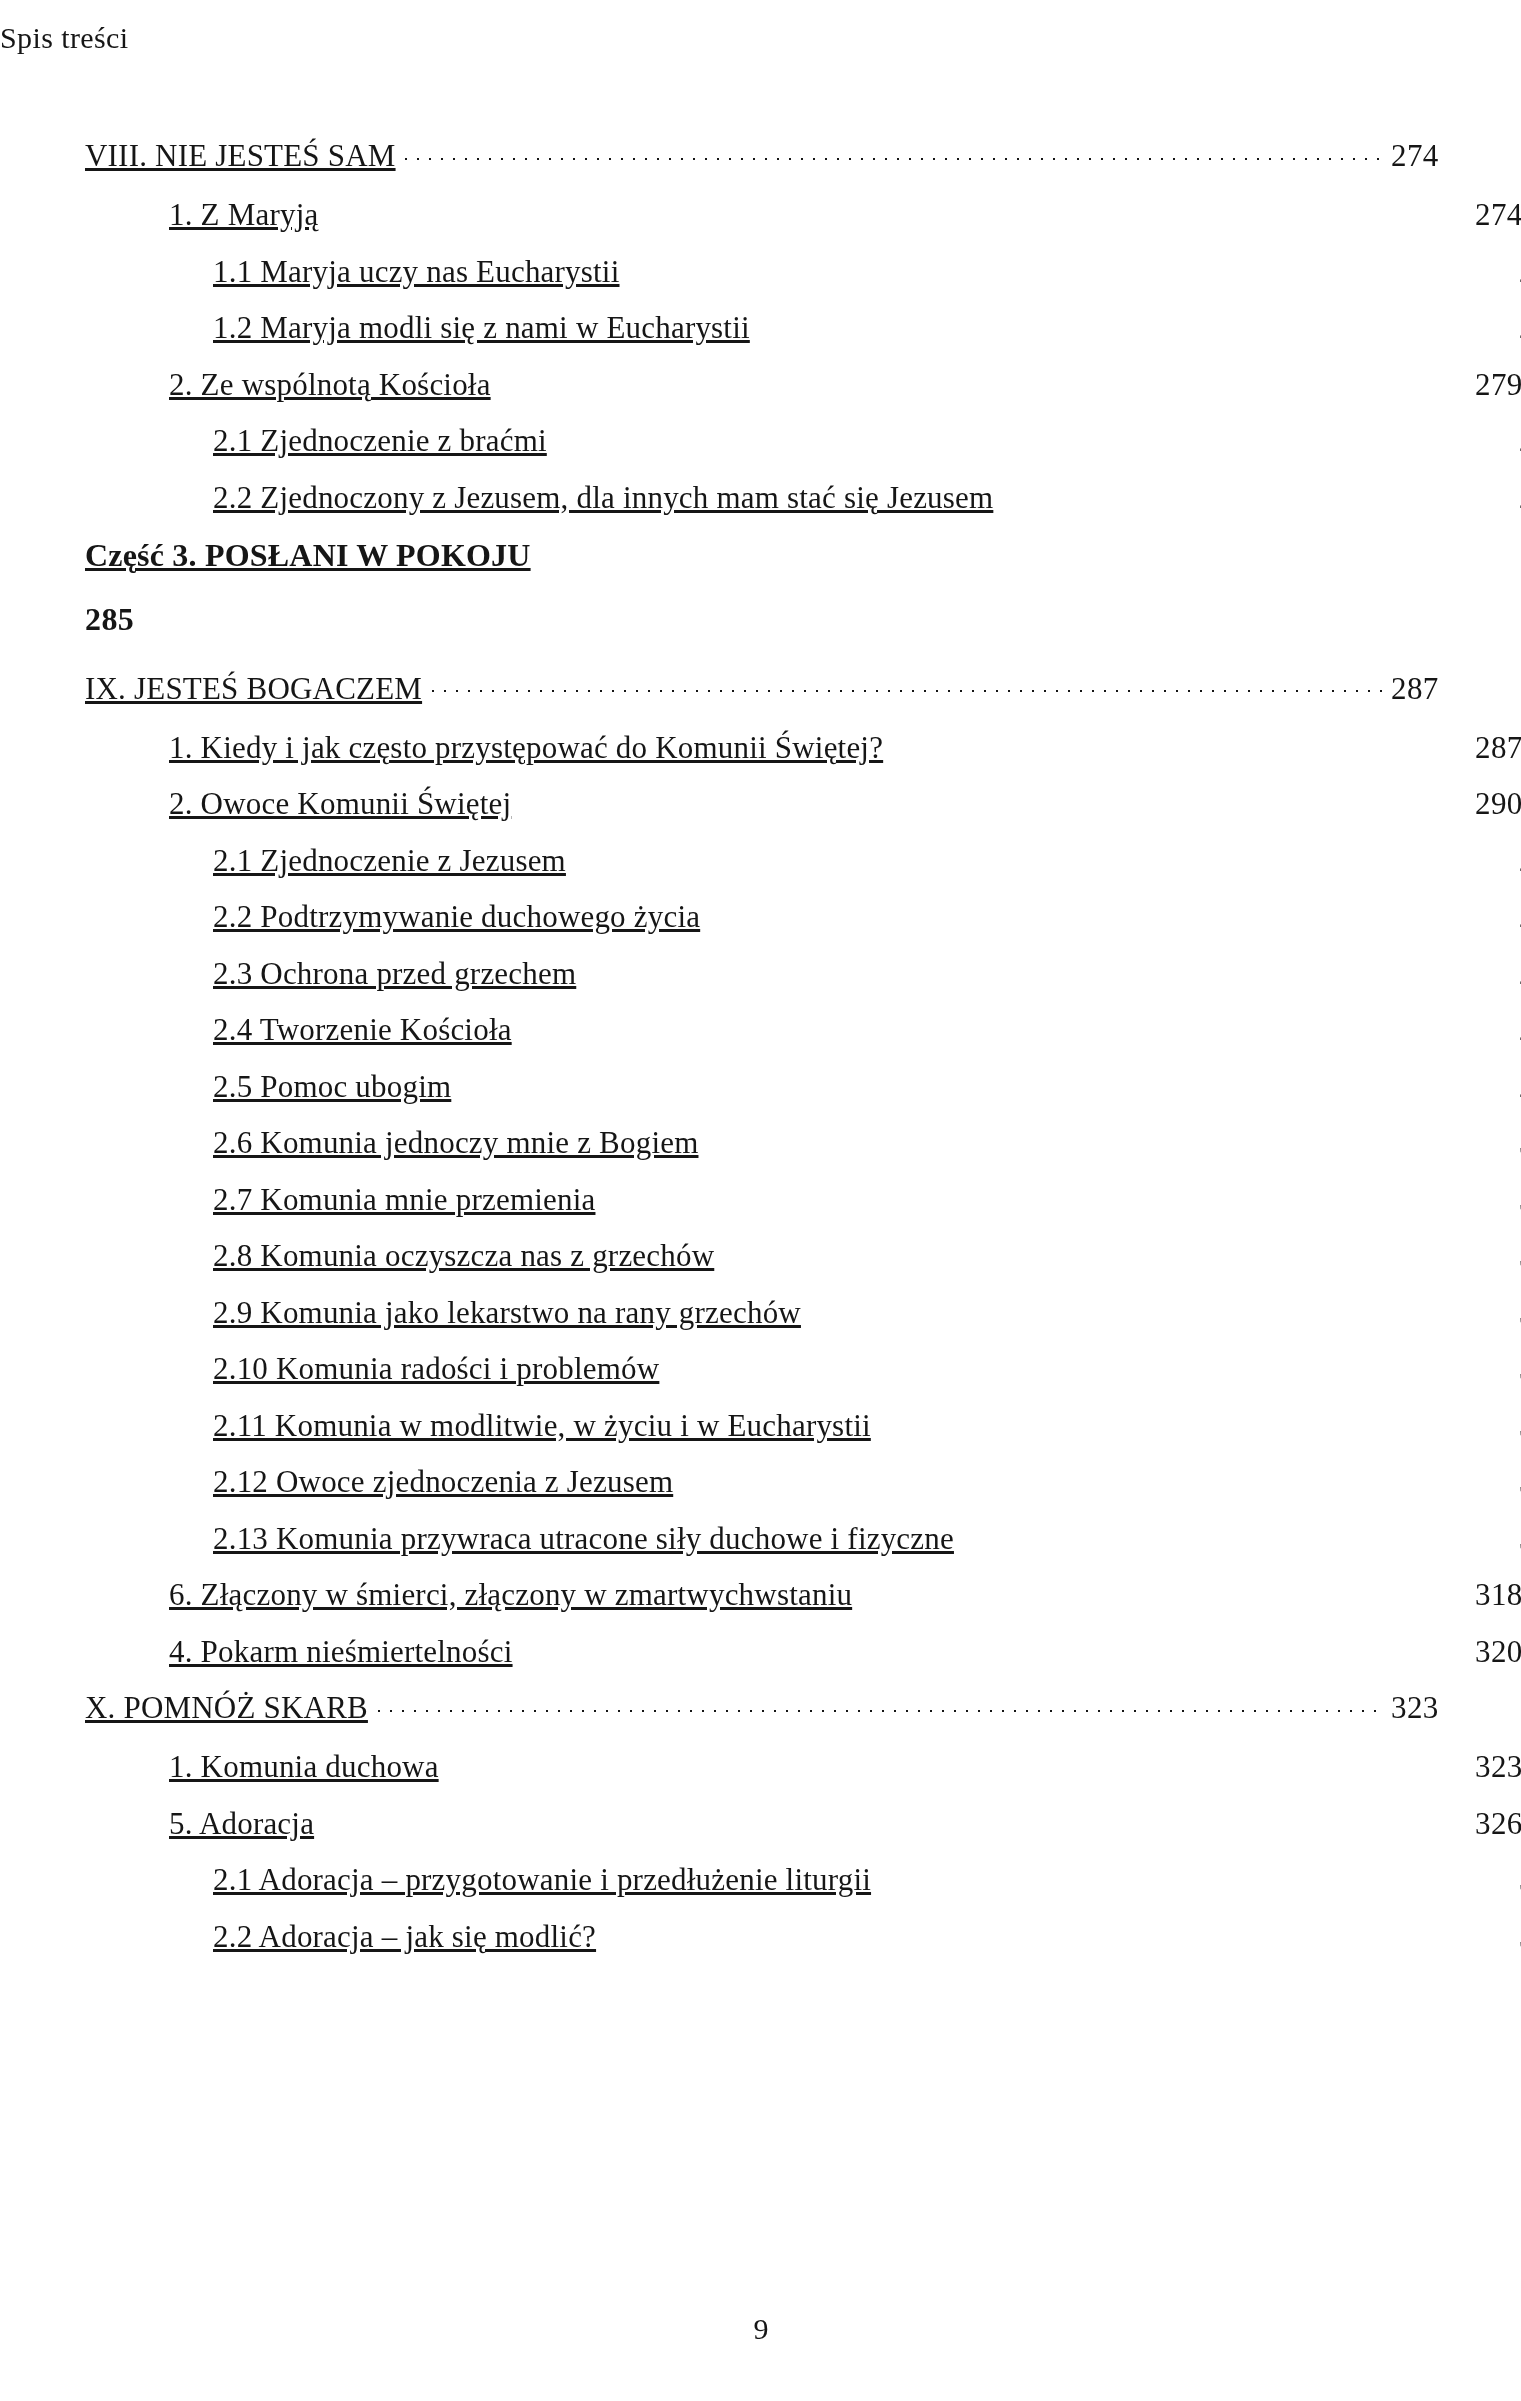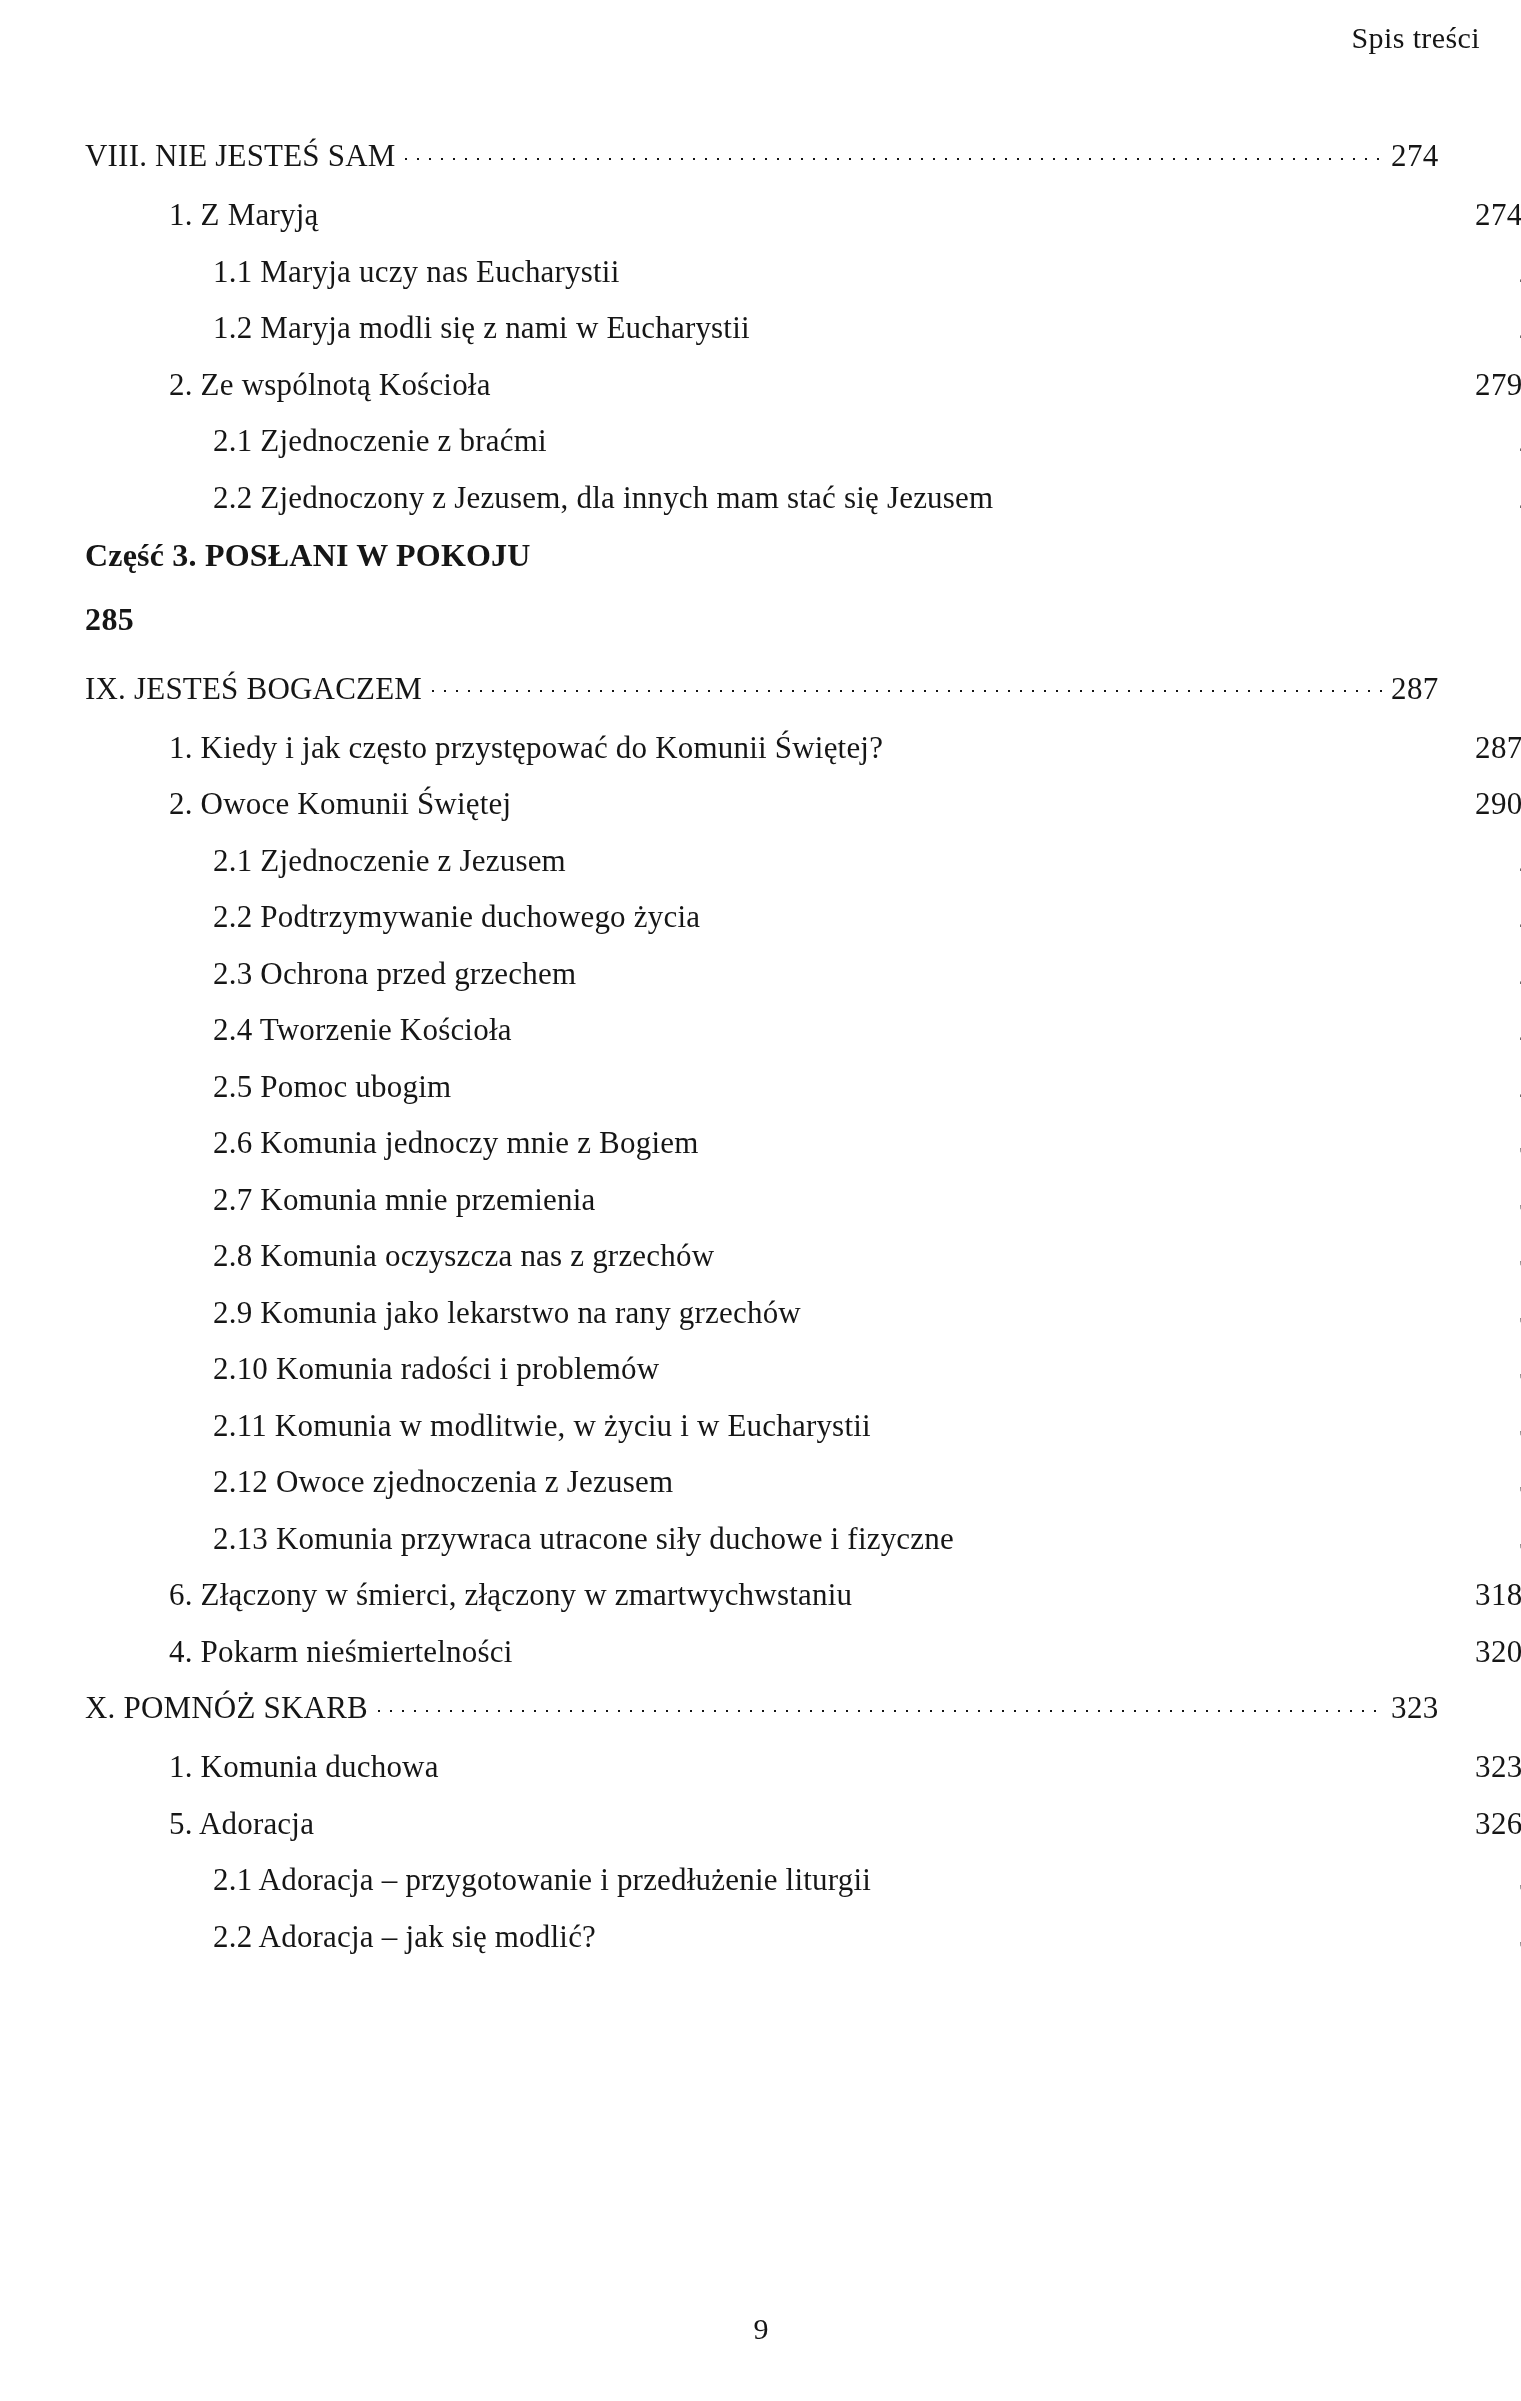--- a/index.html
+++ b/index.html
@@ -21,21 +21,21 @@
     inset: 0;
     padding: 0;
   }
 
   
   .running-head {
     position: absolute;
     top: 21px;
     left: 0;
     width: 1480px;
-    text-align: right;
+    text-align: left;
     font-size: 30px;
     letter-spacing: 0.4px;
     color: #161616;
   }
 
   
   .toc {
     position: absolute;
     top: 126px;
     left: 85px;
@@ -48,20 +48,21 @@
     width: 100%;
     font-size: 31px;
     line-height: 1.0;
     margin-bottom: 20.5px;
     white-space: nowrap;
   }
 
   .row .label {
     flex: 0 0 auto;
     letter-spacing: 0.2px;
+    text-decoration: underline;
   }
 
   .row .leader {
     flex: 1 1 auto;
     min-width: 6px;
     position: relative;
     height: 1em;
     overflow: hidden;
   }
 

